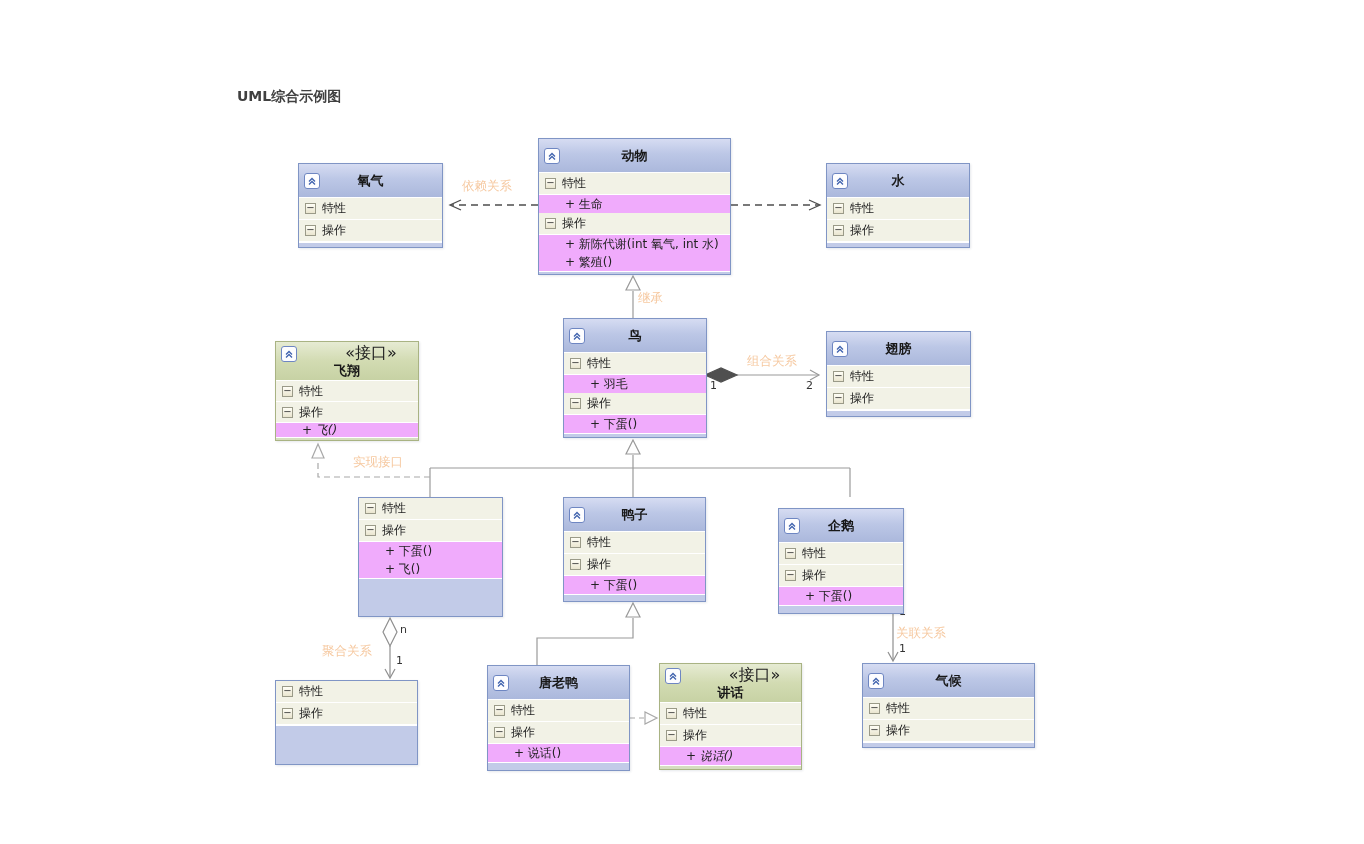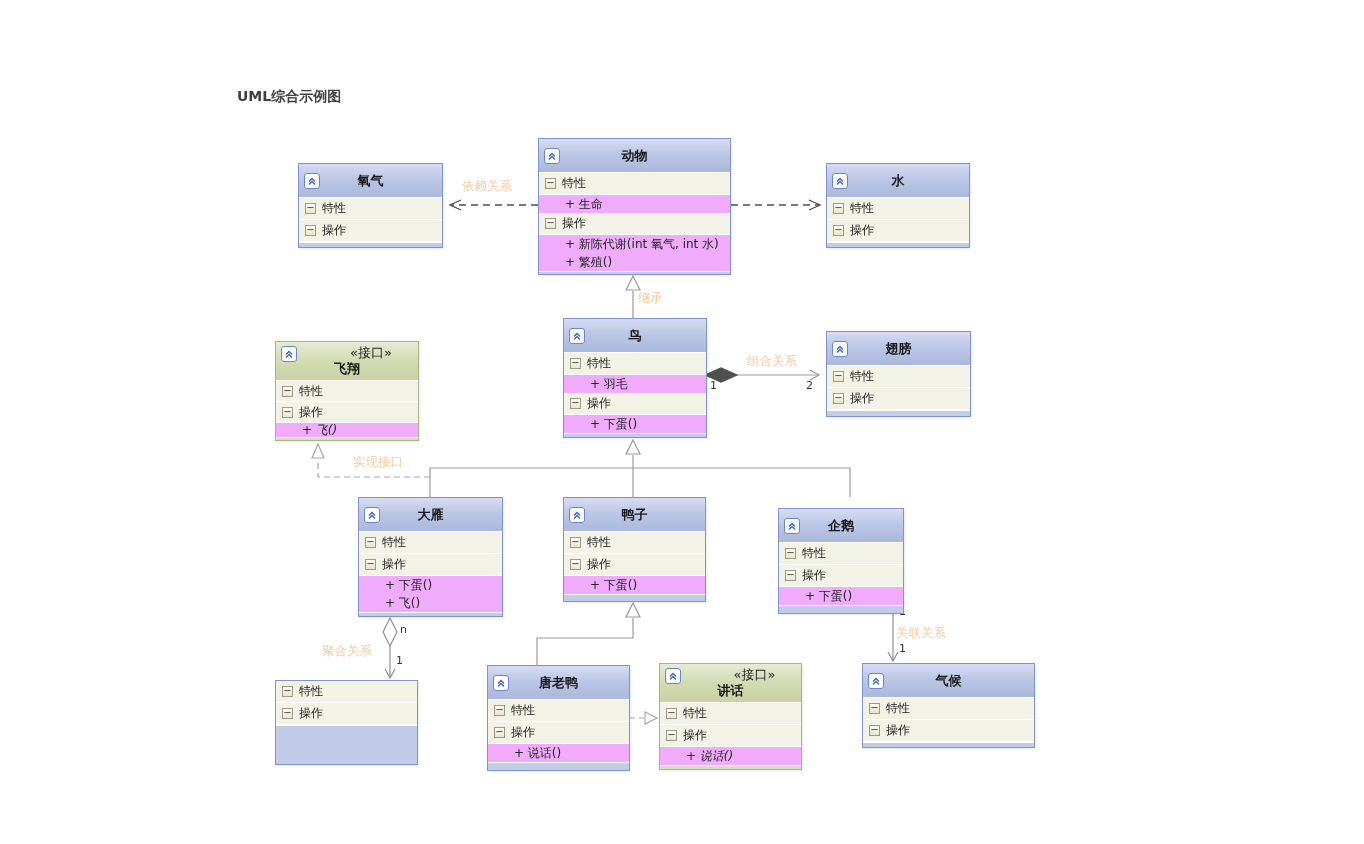--- a/index.html
+++ b/index.html
@@ -31,21 +31,21 @@
             background:#f0abfc;font-size:12px;color:#222;white-space:nowrap;overflow:hidden;}
   .ital{font-style:italic;}
   .cls-strip{flex:1 1 auto;background:#c2cbe8;border-top:1px solid #fff;}
 
   
   .iface{border-color:#a9b383;}
   .iface .cls-header{flex-basis:38px;height:38px;
       background:linear-gradient(180deg,#e6ebd3 0%,#d2dbb2 50%,#c7d2a4 100%);}
   .iface .hdr-icon{top:4px;transform:none;}
   .hdr-text{display:flex;flex-direction:column;align-items:center;line-height:1.25;}
-  .stereo{font-size:13px;color:#222;margin-left:48px;}
+  .stereo{font-size:16px;color:#222;margin-left:48px;}
   .iface .cls-strip{background:#d6ddc0;}
   .compact .sec-row{flex-basis:20px;height:20px;}
   .compact .item-row{flex-basis:14px;height:14px;}
 </style>
 </head>
 <body>
 
 <div class="canvas">
   <div class="diagram-title">UML综合示例图</div>
 
@@ -250,29 +250,20 @@
         <span>特性</span>
       </div>
     <div class="sec-row">
         <span class="minus-icon">−</span>
         <span>操作</span>
       </div>
     <div class="cls-strip"></div>
   </div>
 
   <div class="uml-class" style="left:358px;top:497px;width:145px;height:120px">
-    <div class="cls-header">
-      <span class="hdr-icon">
-          <svg viewBox="0 0 14 14">
-            <polyline points="3.5,7.5 7,4 10.5,7.5"></polyline>
-            <polyline points="3.5,11 7,7.5 10.5,11"></polyline>
-          </svg>
-        </span>
-      <span class="cls-name">大雁</span>
-    </div>
     <div class="sec-row">
         <span class="minus-icon">−</span>
         <span>特性</span>
       </div>
     <div class="sec-row">
         <span class="minus-icon">−</span>
         <span>操作</span>
       </div>
     <div class="item-row">+ 下蛋()</div>
     <div class="item-row">+ 飞()</div>

